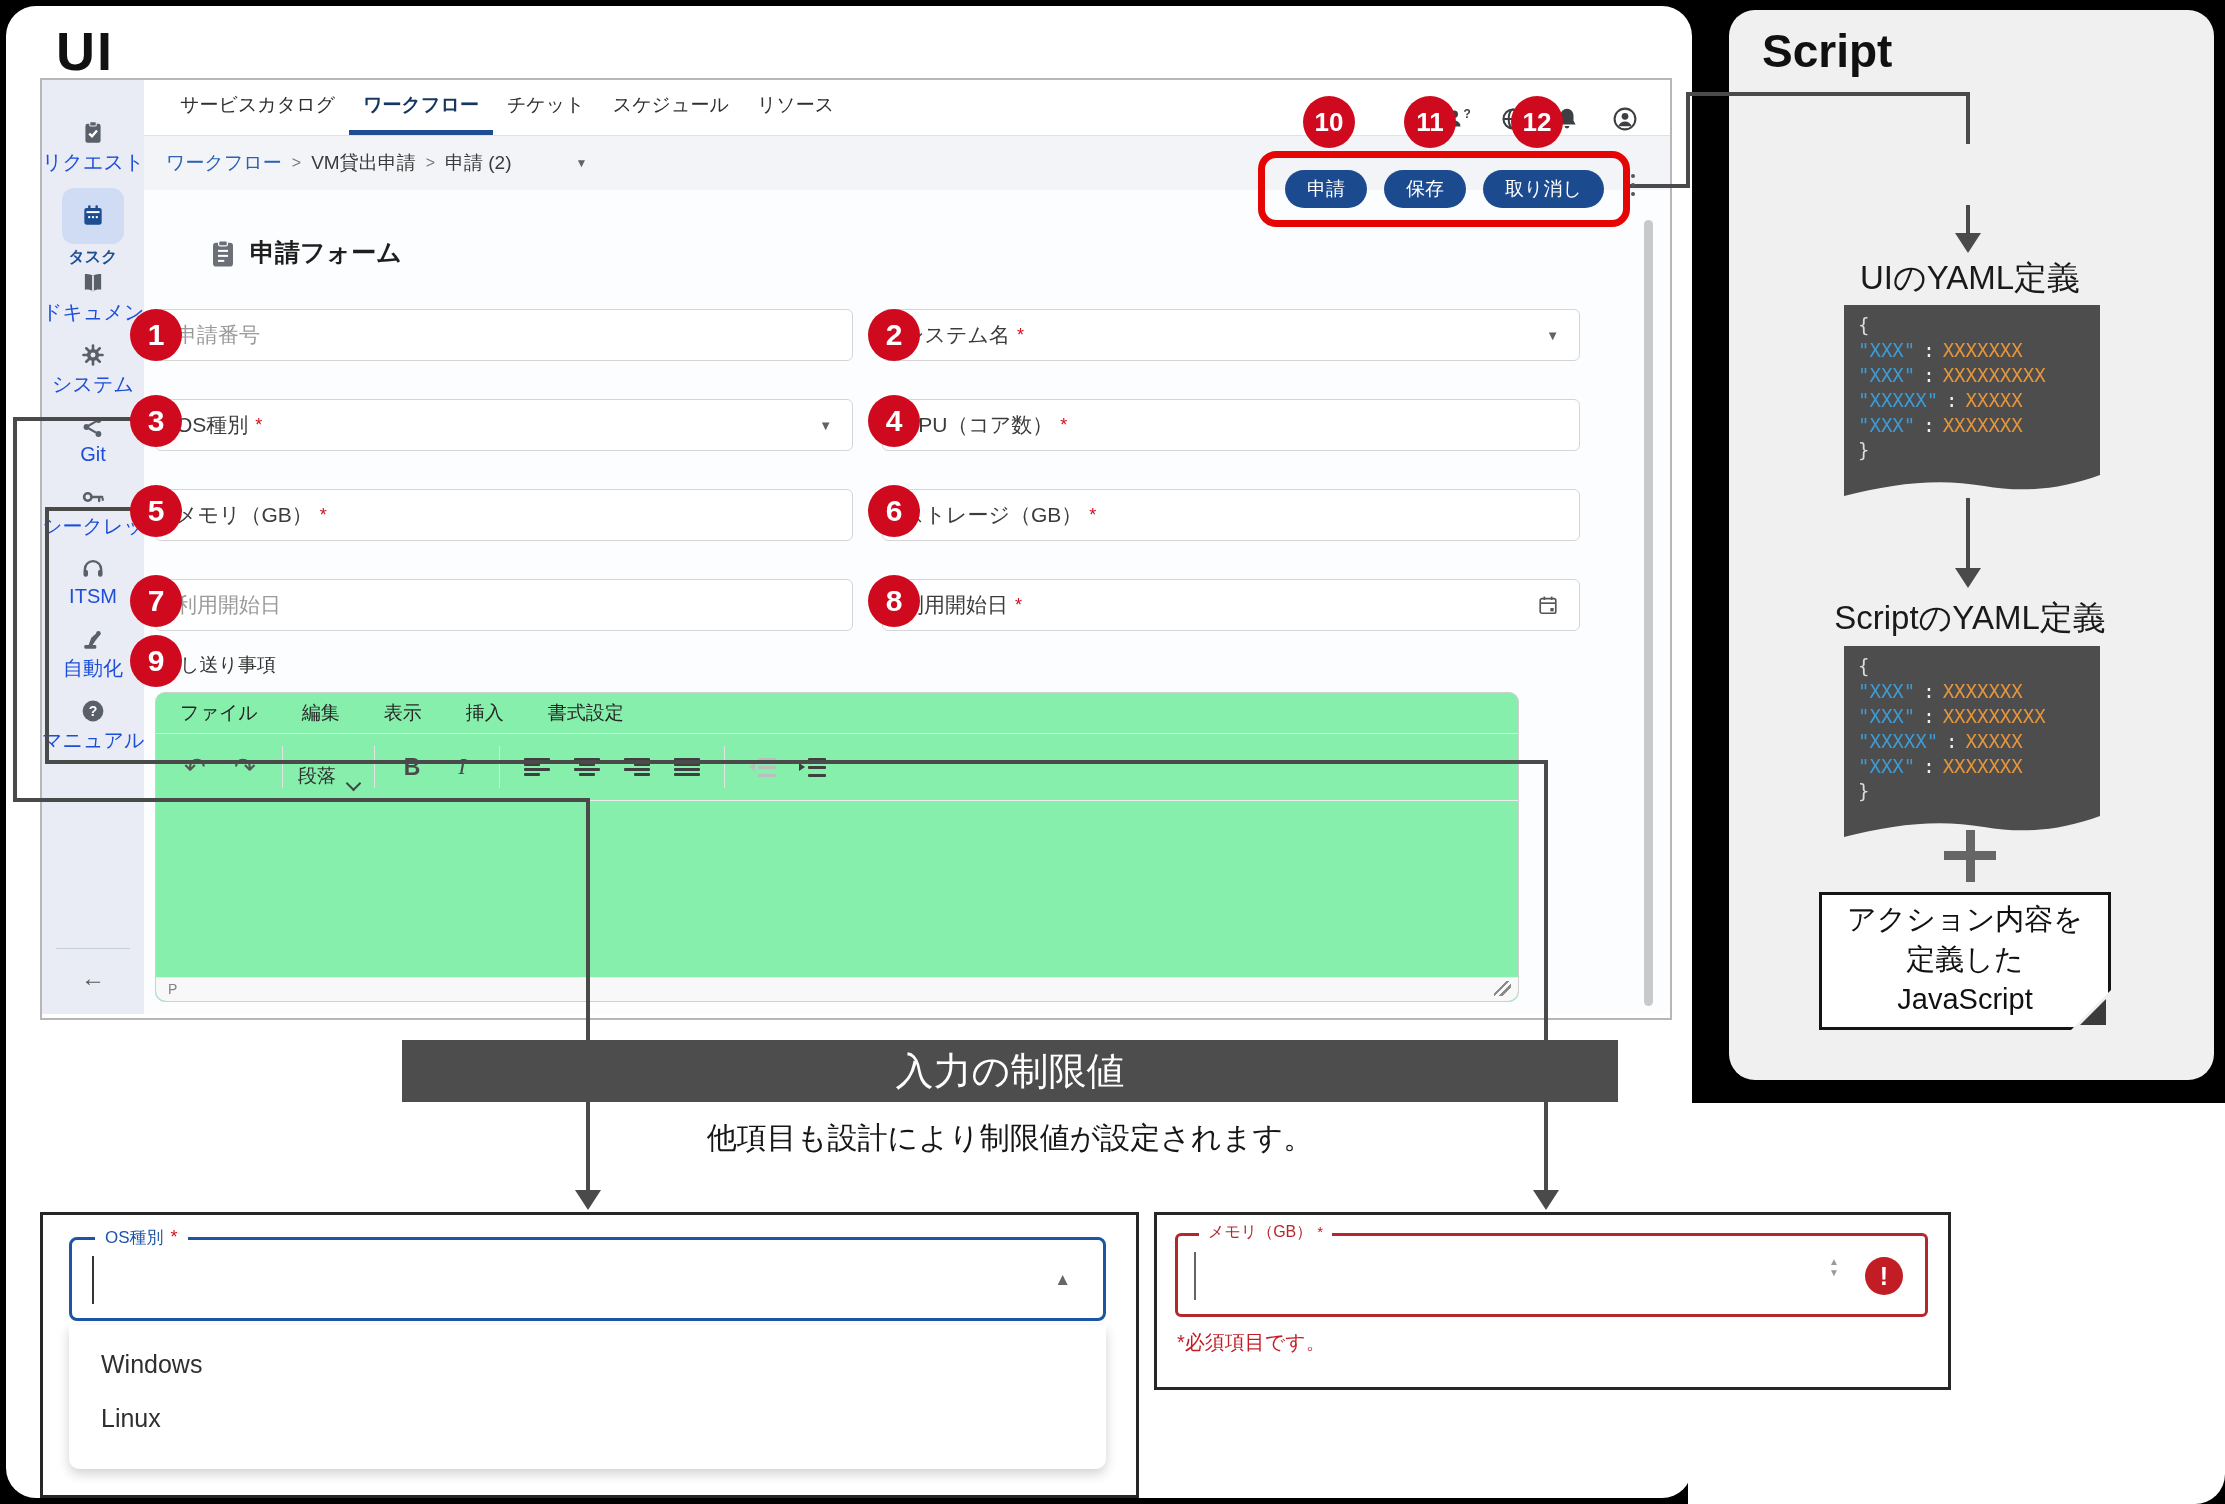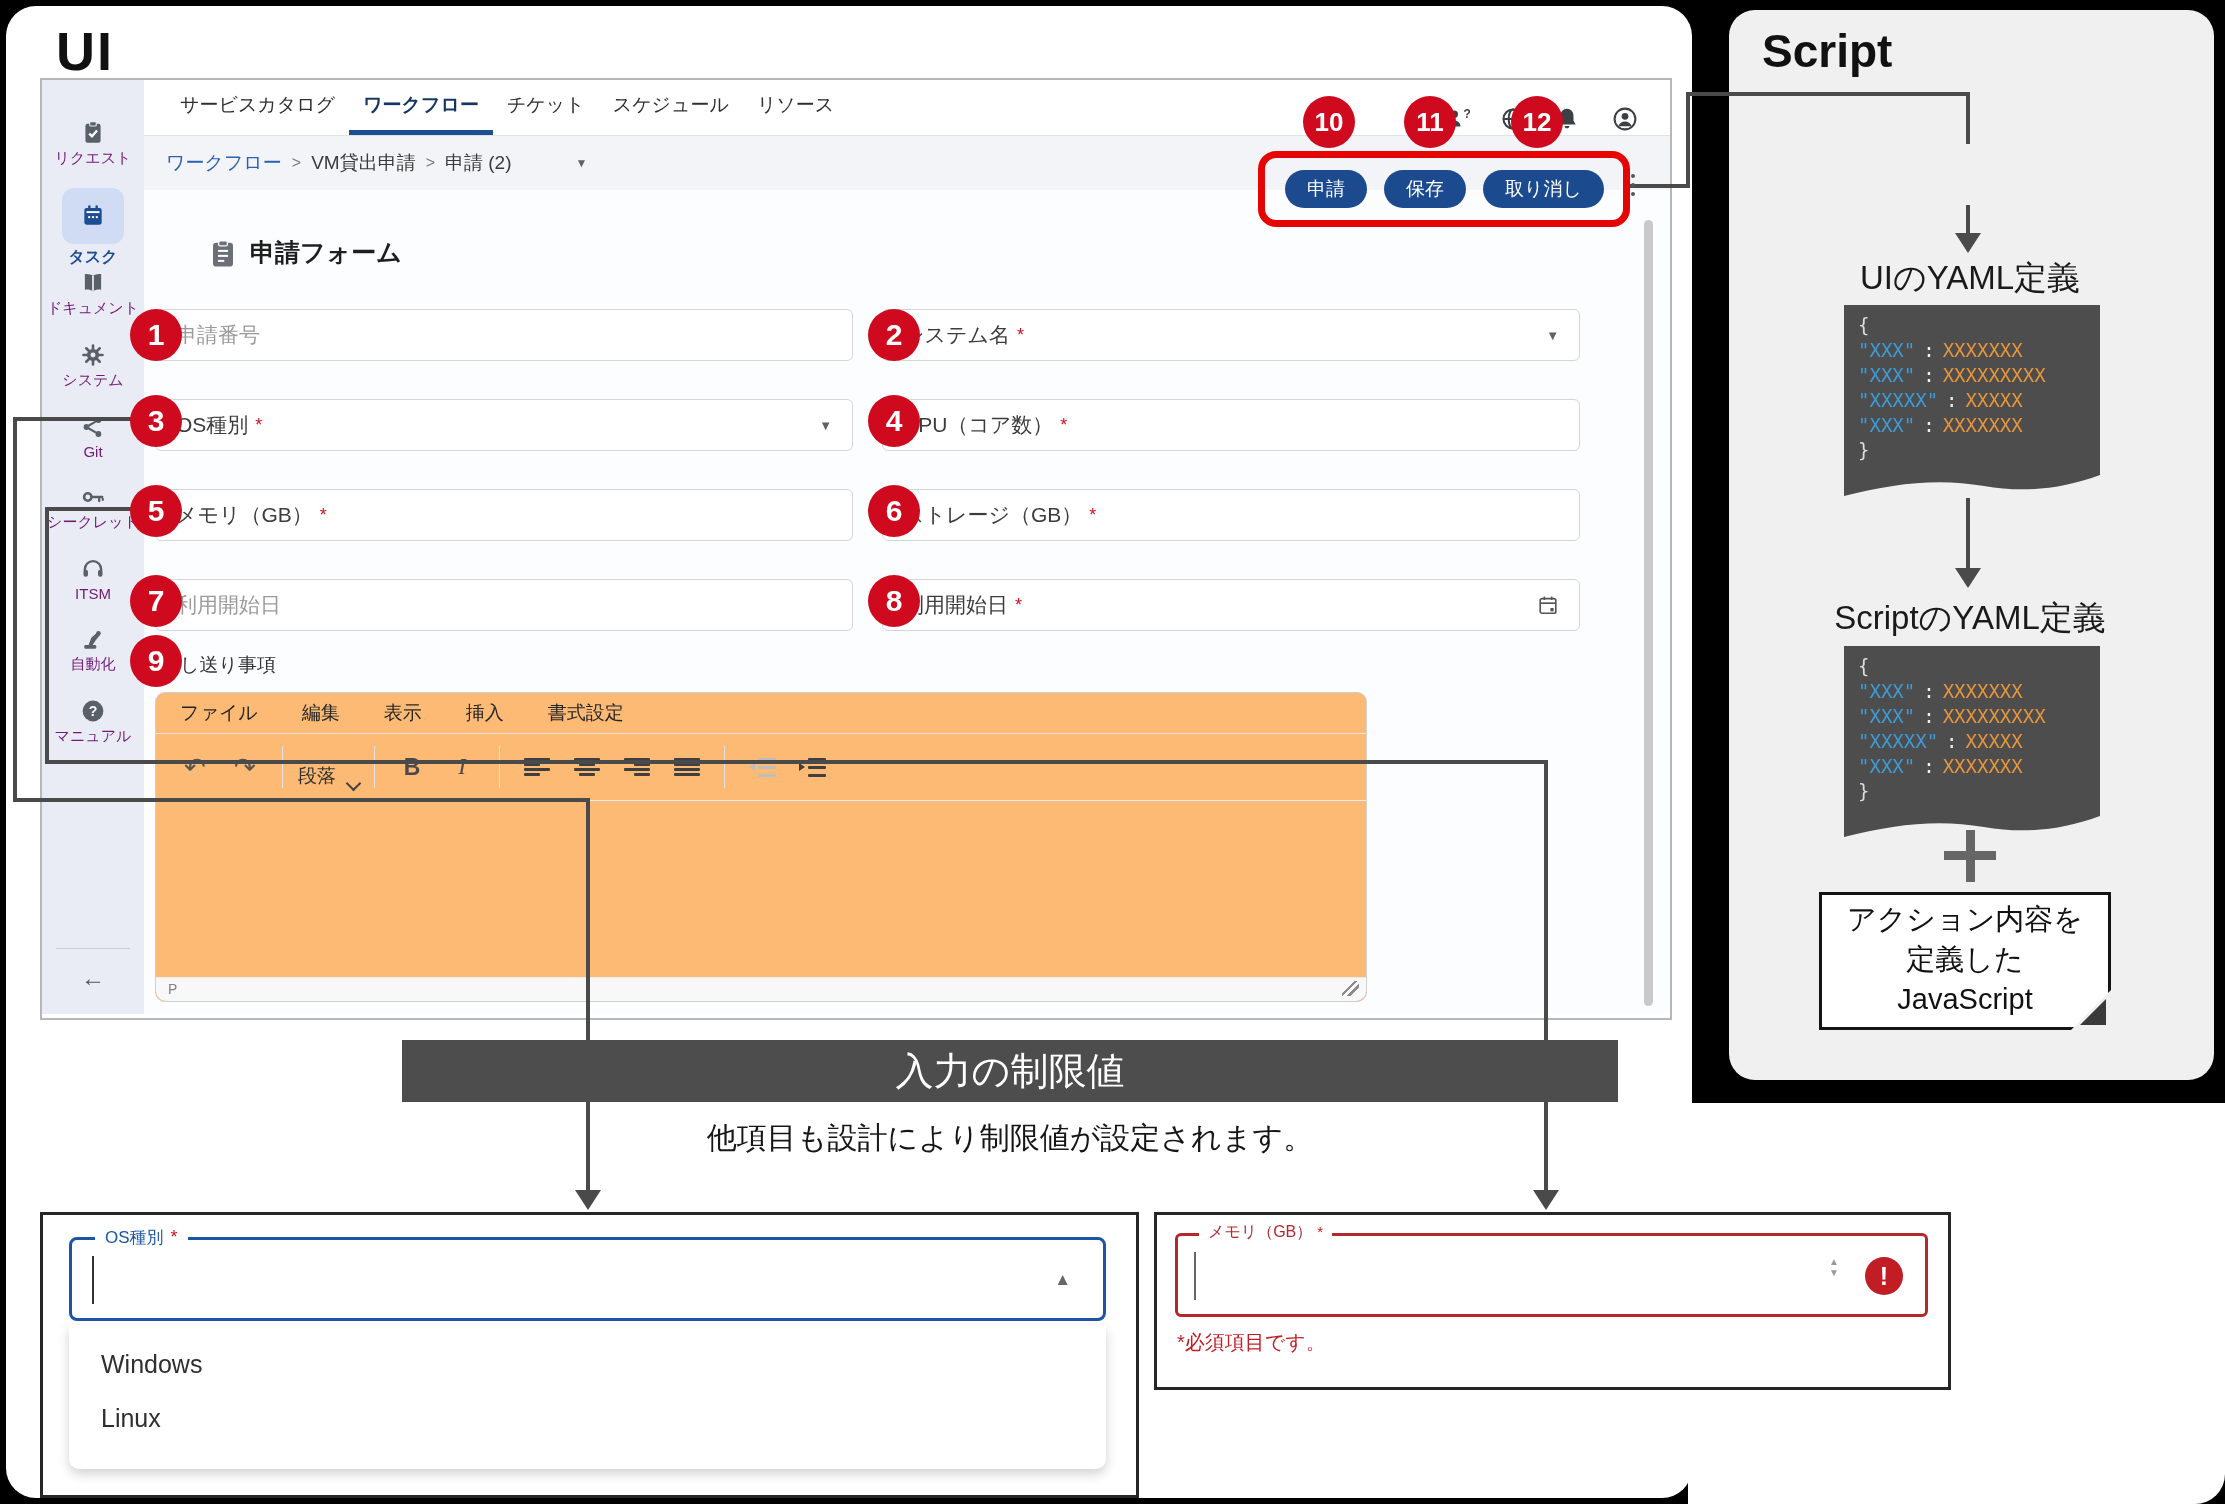--- a/index.html
+++ b/index.html
@@ -11,21 +11,21 @@
   #white-main{left:6px;top:6px;width:1686px;height:1492px;background:#fff;border-radius:30px;}
   #white-br{left:1688px;top:1103px;width:537px;height:401px;background:#fff;border-bottom-right-radius:30px;}
   #ui-title{left:56px;top:20px;font-size:54px;font-weight:800;color:#111;letter-spacing:2px;z-index:2;}
 
   
   #app-card{left:40px;top:78px;width:1628px;height:938px;background:#fff;border:2px solid #b7b7b7;z-index:1;}
 
   
   #sidebar{position:absolute;left:0;top:0;width:102px;height:934px;background:#e9ecf5;border-right:1px solid #d7dbe6;}
   .side-item{position:absolute;left:0;width:102px;text-align:center;}
-  .side-item .slabel{display:block;font-size:15px;color:#701a75;margin-top:3px;white-space:nowrap;}
+  .side-item .slabel{display:block;font-size:20px;color:#1d4ed8;margin-top:3px;white-space:nowrap;}
   .sic{width:26px;height:26px;vertical-align:middle;}
   .sel-box{width:62px;height:56px;margin:0 auto;background:#cfdcf4;border-radius:12px;display:flex;align-items:center;justify-content:center;}
   .side-item.selected .slabel{color:#1d4e93;font-weight:bold;font-size:16px;}
   #side-divider{position:absolute;left:14px;top:868px;width:74px;height:1px;background:#c7cddb;}
   #collapse-btn{position:absolute;left:0;top:884px;width:102px;text-align:center;font-size:24px;color:#555;}
 
   
   #tabbar{position:absolute;left:102px;top:0;width:1526px;height:56px;background:#fff;border-bottom:1px solid #e2e2e2;display:flex;align-items:flex-end;padding-left:22px;box-sizing:border-box;}
   .tab{padding:0 14px;line-height:50px;font-size:19px;color:#2e2e2e;white-space:nowrap;border-bottom:5px solid transparent;}
   .tab.active{color:#16365f;font-weight:bold;border-bottom:5px solid #1d4e93;}
@@ -50,21 +50,21 @@
   .flabel{font-size:21px;color:#3c3c3c;}
   .flabel.ph{color:#9a9a9a;}
   .req{color:#cf1020;margin-left:7px;font-size:18px;}
   .fcaret{margin-left:auto;color:#5f6368;font-size:13px;}
   .c1{left:113px;} .c2{left:840px;}
   .r1{top:229px;} .r2{top:319px;} .r3{top:409px;} .r4{top:499px;}
 
   #notes-label{position:absolute;left:119px;top:572px;font-size:19px;color:#333;}
 
   
-  #editor{position:absolute;left:113px;top:612px;width:1212px;height:310px;background:#fdba74;border:1.5px solid #cfcfcf;border-radius:10px;box-sizing:border-box;}
+  #editor{position:absolute;left:113px;top:612px;width:1364px;height:310px;background:#86efac;border:1.5px solid #cfcfcf;border-radius:10px;box-sizing:border-box;}
   #ed-menubar{display:flex;align-items:center;height:40px;padding-left:24px;border-bottom:1px solid #e6e6e6;}
   .ed-menu{font-size:19px;color:#262626;margin-right:44px;}
   #ed-toolbar{display:flex;align-items:center;height:66px;padding-left:14px;border-bottom:1px solid #ededed;}
   .tbtn{min-width:44px;height:44px;display:flex;align-items:center;justify-content:center;margin:0 3px;color:#4a4a4a;}
   .tsep{width:1px;height:42px;background:#e3e3e3;margin:0 12px;}
   #para-btn{font-size:19px;color:#333;align-items:flex-end;}
   .chev{width:9px;height:9px;border-right:2px solid #444;border-bottom:2px solid #444;transform:rotate(45deg);margin-left:12px;margin-top:-6px;}
   .ed-b{font-weight:800;font-size:23px;}
   .ed-i{font-style:italic;font-family:"Liberation Serif","DejaVu Serif",serif;font-size:23px;}
   .ed-ur{font-size:26px;color:#555;}

